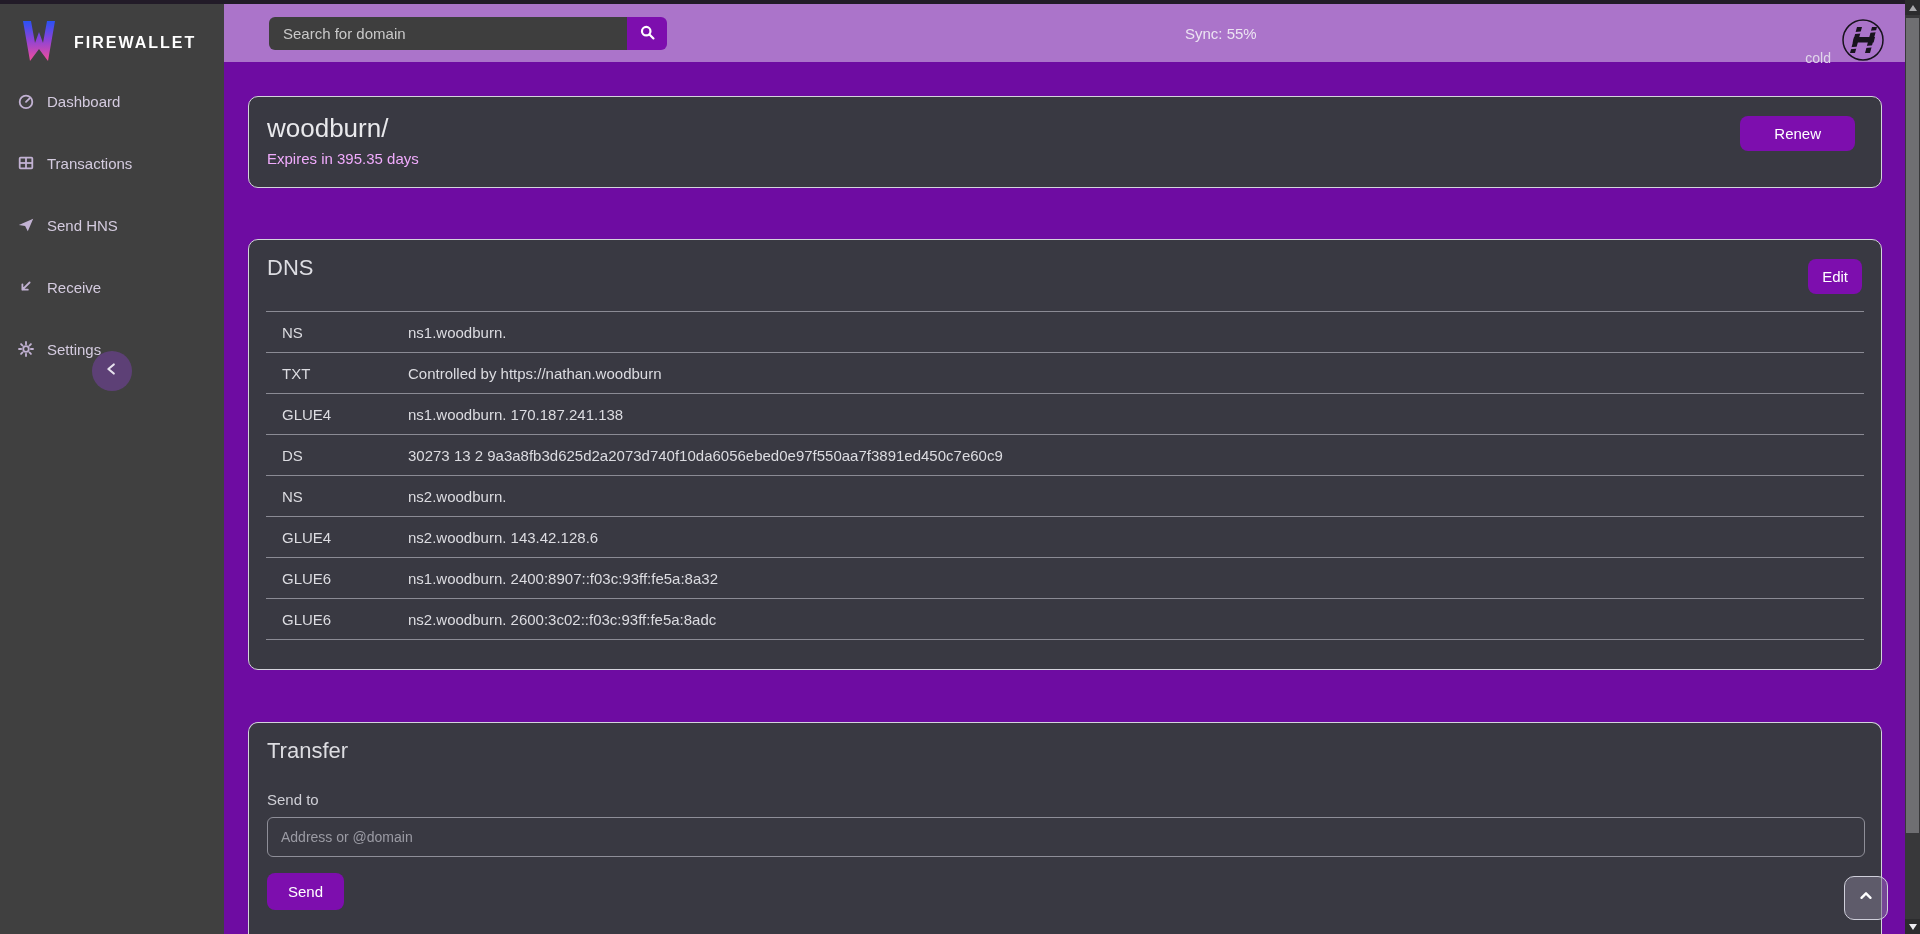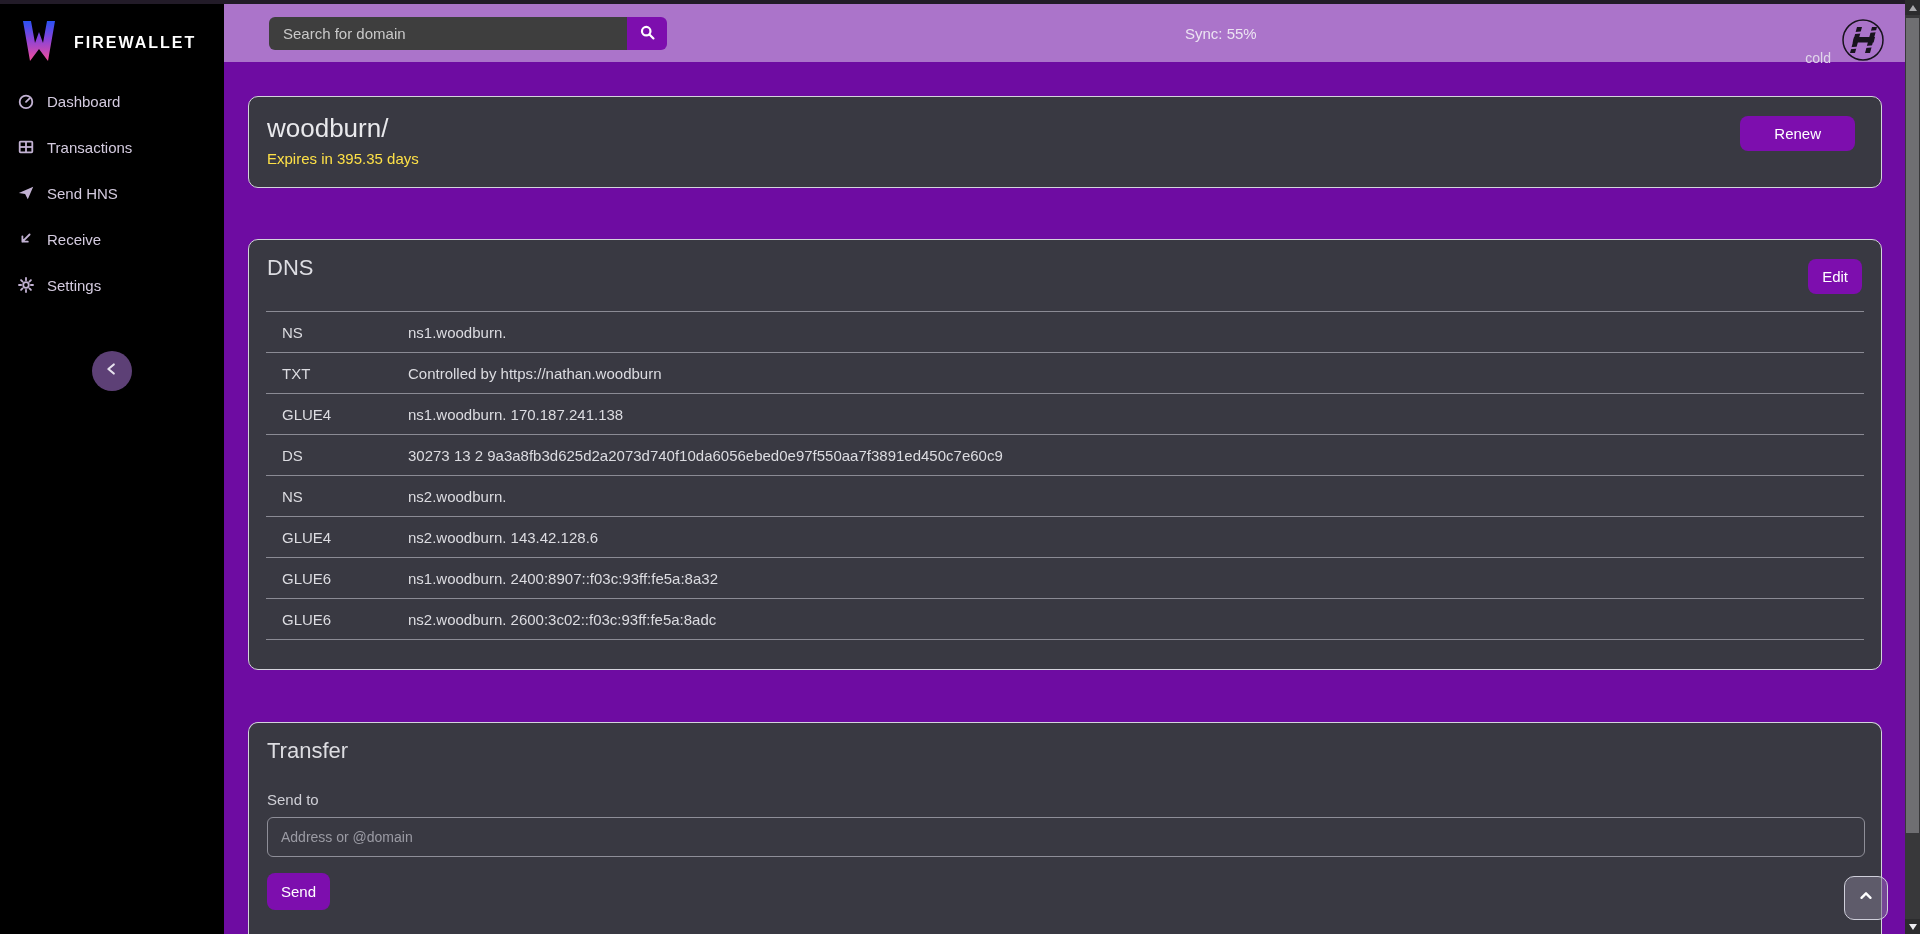--- a/index.html
+++ b/index.html
@@ -4,24 +4,24 @@
 <style>
   * { margin:0; padding:0; box-sizing:border-box; }
   html,body { width:1920px; height:934px; overflow:hidden; }
   body { font-family:"Liberation Sans", sans-serif; background:#6e0ca2; }
   #app { position:relative; width:1920px; height:934px; overflow:hidden; }
 
   
   .topstrip { position:absolute; left:0; top:0; width:1920px; height:4px; background:#221b28; z-index:6; }
 
   
-  .sidebar { position:absolute; left:0; top:0; width:224px; height:934px; background:#000000; z-index:5; }
+  .sidebar { position:absolute; left:0; top:0; width:224px; height:934px; background:#404040; z-index:5; }
   .brand { display:flex; align-items:center; gap:14px; padding:14px 0 0 18px; height:72px; }
   .brand-name { color:#ffffff; font-size:16px; font-weight:bold; letter-spacing:2px; }
-  .nav { display:flex; flex-direction:column; gap:16px; margin-top:14px; }
+  .nav { display:flex; flex-direction:column; gap:32px; margin-top:14px; }
   .nav-item { display:flex; align-items:center; gap:12px; height:30px; padding-left:17px;
               color:#d4cbdf; font-size:15px; cursor:pointer; }
   .nav-item .icn { color:#c2b2d3; display:flex; align-items:center; }
   .collapse-btn { position:absolute; left:92px; top:351px; width:40px; height:40px; border-radius:50%;
                   background:#5d4076; display:flex; align-items:center; justify-content:center; cursor:pointer; }
 
   
   .topbar { position:absolute; left:224px; top:4px; width:1681px; height:58px; background:#ab74ca; z-index:4; }
   .search-group { position:absolute; left:45px; top:13px; display:flex; height:33px; }
   .search-input { width:358px; height:33px; background:#3e3e3e; border:none; outline:none;
@@ -36,29 +36,29 @@
   .wallet-name { color:#e0d5ea; font-size:14px; }
 
   
   .card { position:absolute; left:248px; width:1634px; background:#393942;
           border:1px solid #d4d4dc; border-radius:10px; }
   .card-domain  { top:96px;  height:92px; }
   .card-dns     { top:239px; height:431px; }
   .card-transfer{ top:722px; height:258px; border-bottom:none; border-radius:10px 10px 0 0; }
 
   .domain-title { margin:16px 0 0 18px; font-size:26px; color:#e9e9ec; font-weight:normal; }
-  .domain-sub { margin:6px 0 0 18px; font-size:15px; color:#fde047; }
+  .domain-sub { margin:6px 0 0 18px; font-size:15px; color:#f0abfc; }
 
   .card-title { margin:15px 0 0 18px; font-size:22px; color:#dddde2; font-weight:normal; }
 
   .btn { background:#7d0eae; color:#ffffff; border:none; border-radius:8px; font-size:15px;
          font-family:"Liberation Sans", sans-serif; cursor:pointer; }
   .renew-btn { position:absolute; top:19px; right:26px; padding:9px 34px; }
   .edit-btn  { position:absolute; top:19px; right:19px; padding:9px 14px; }
-  .send-btn  { margin:16px 0 0 18px; padding:10px 14px; }
+  .send-btn  { margin:16px 0 0 18px; padding:10px 21px; }
 
   .dns-table { position:absolute; left:17px; right:17px; top:71px; border-top:1px solid #8b8b94; }
   .dns-row { display:flex; height:41px; align-items:center; border-bottom:1px solid #8b8b94;
              font-size:15px; color:#dcdce1; }
   .dns-type { width:142px; padding-left:16px; }
   .dns-value { flex:1; }
 
   .send-to-label { margin:27px 0 0 18px; font-size:15px; color:#cfcfd6; }
   .address-input { display:block; margin:9px 16px 0 18px; width:calc(100% - 34px); height:40px;
                    background:transparent; border:1px solid #8e8e98; border-radius:6px; outline:none;

